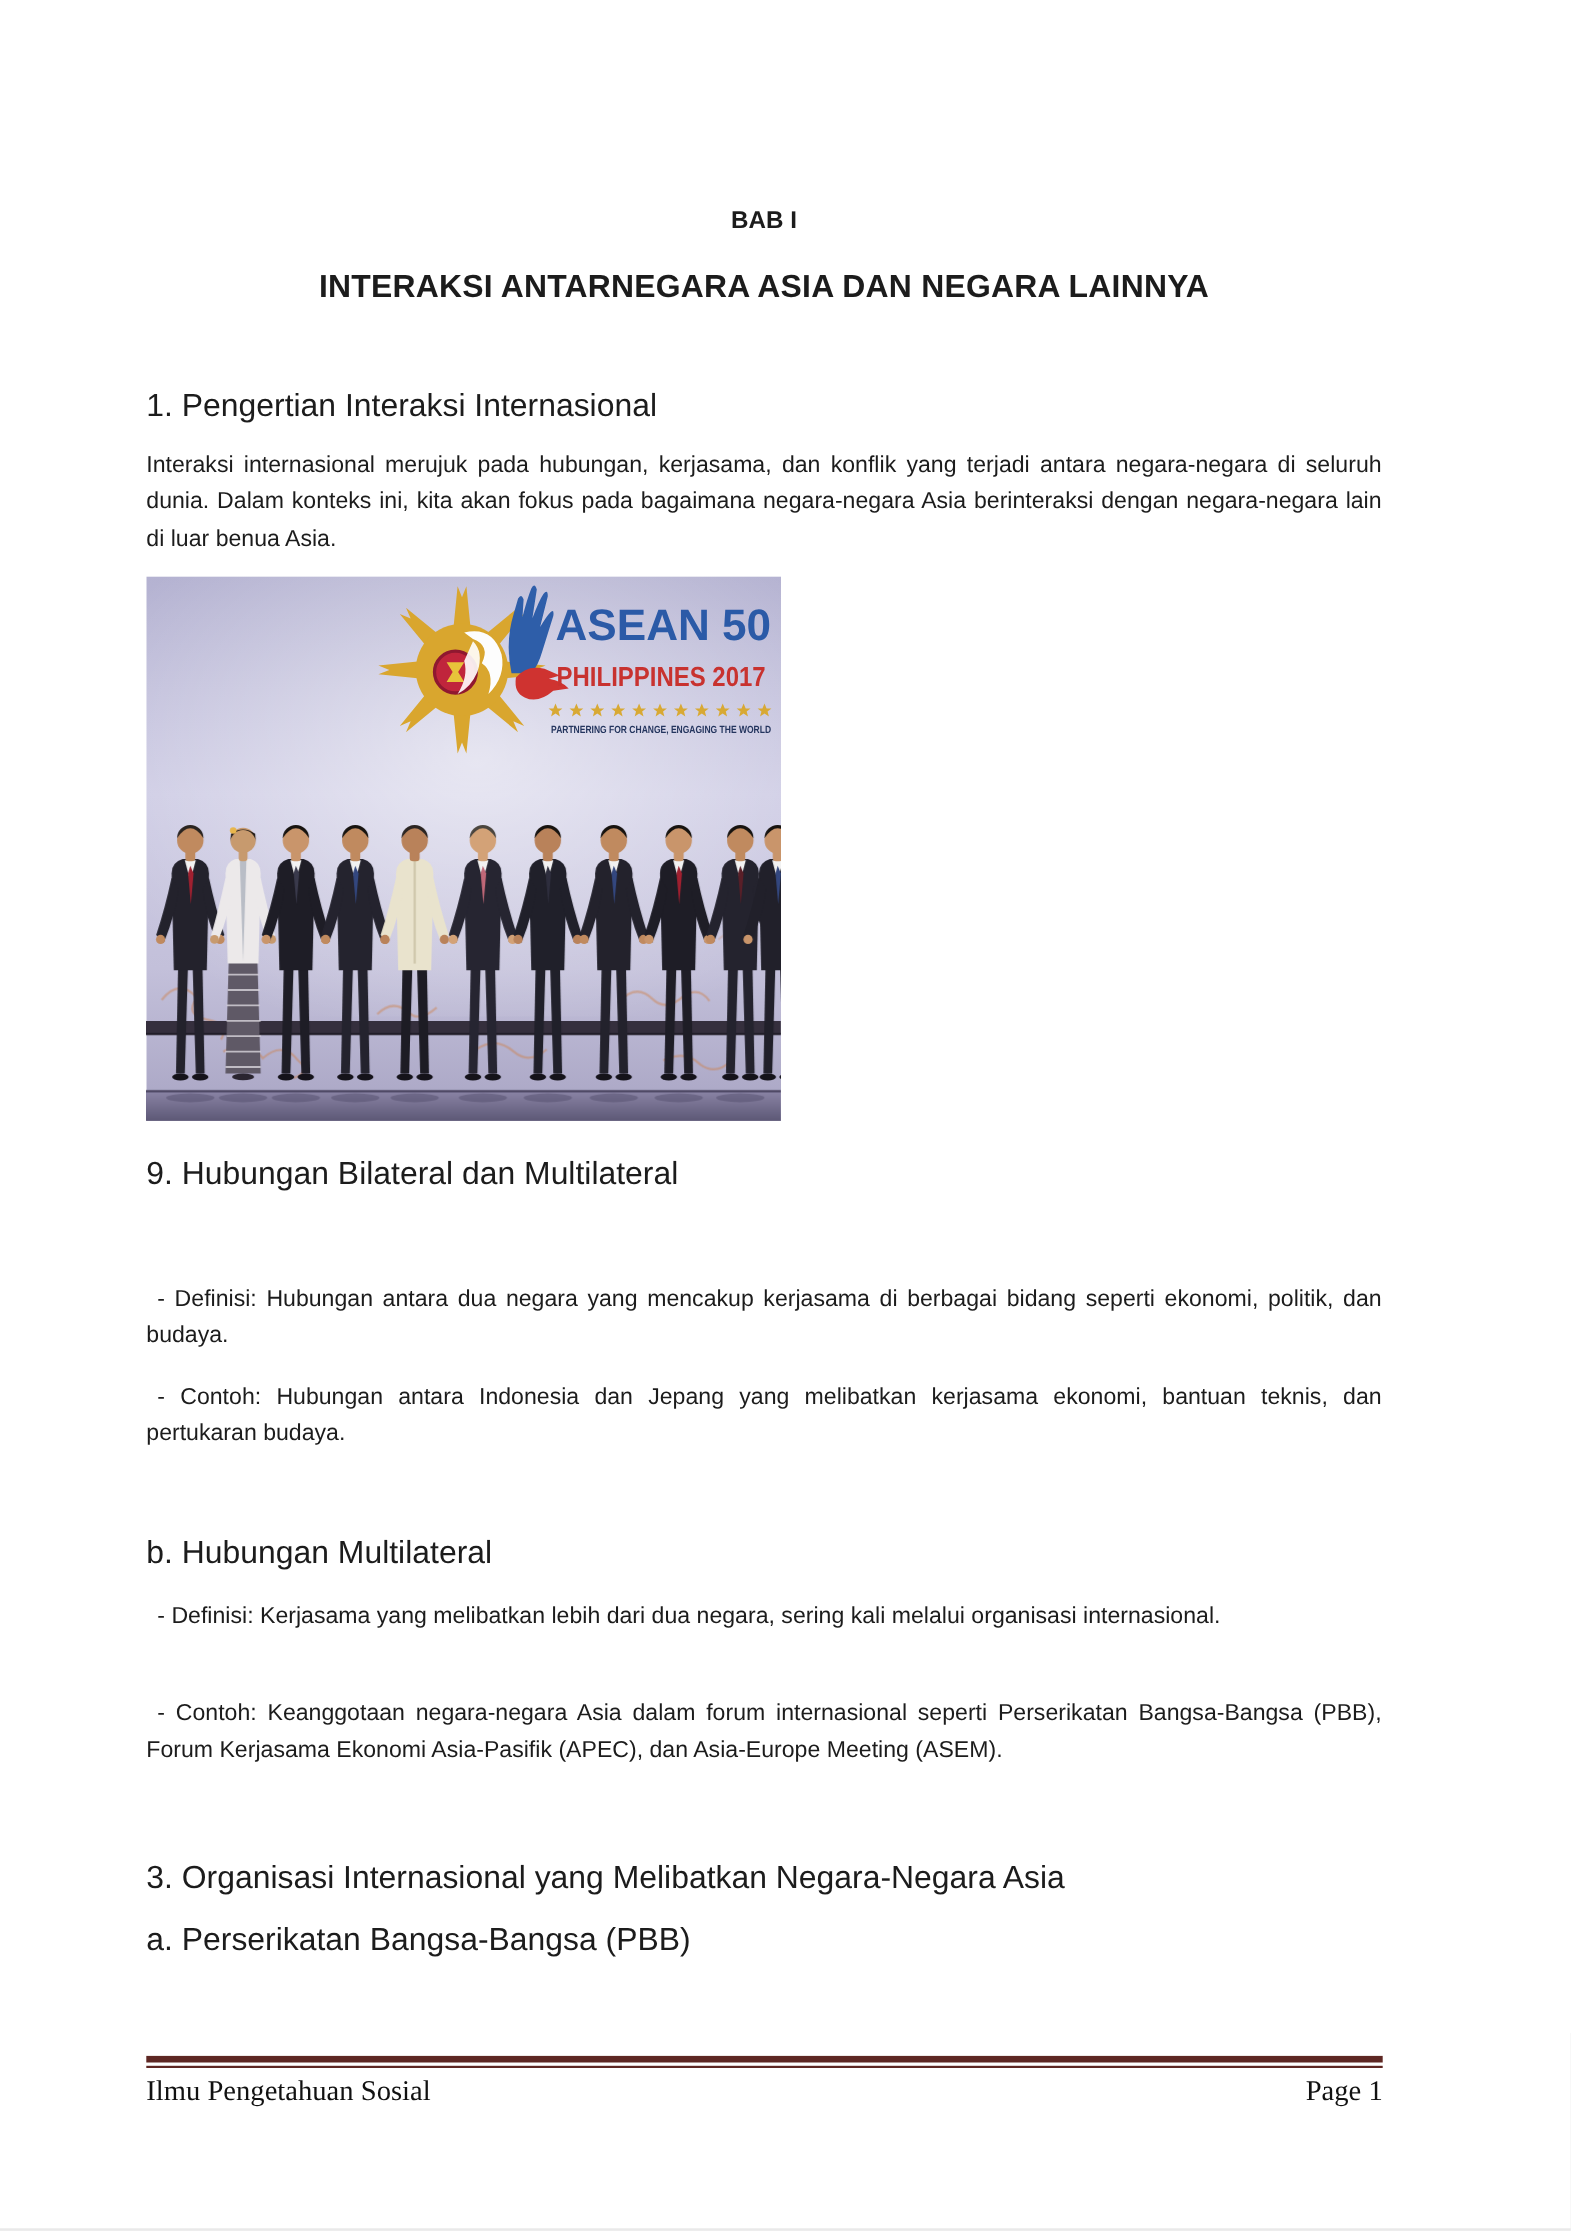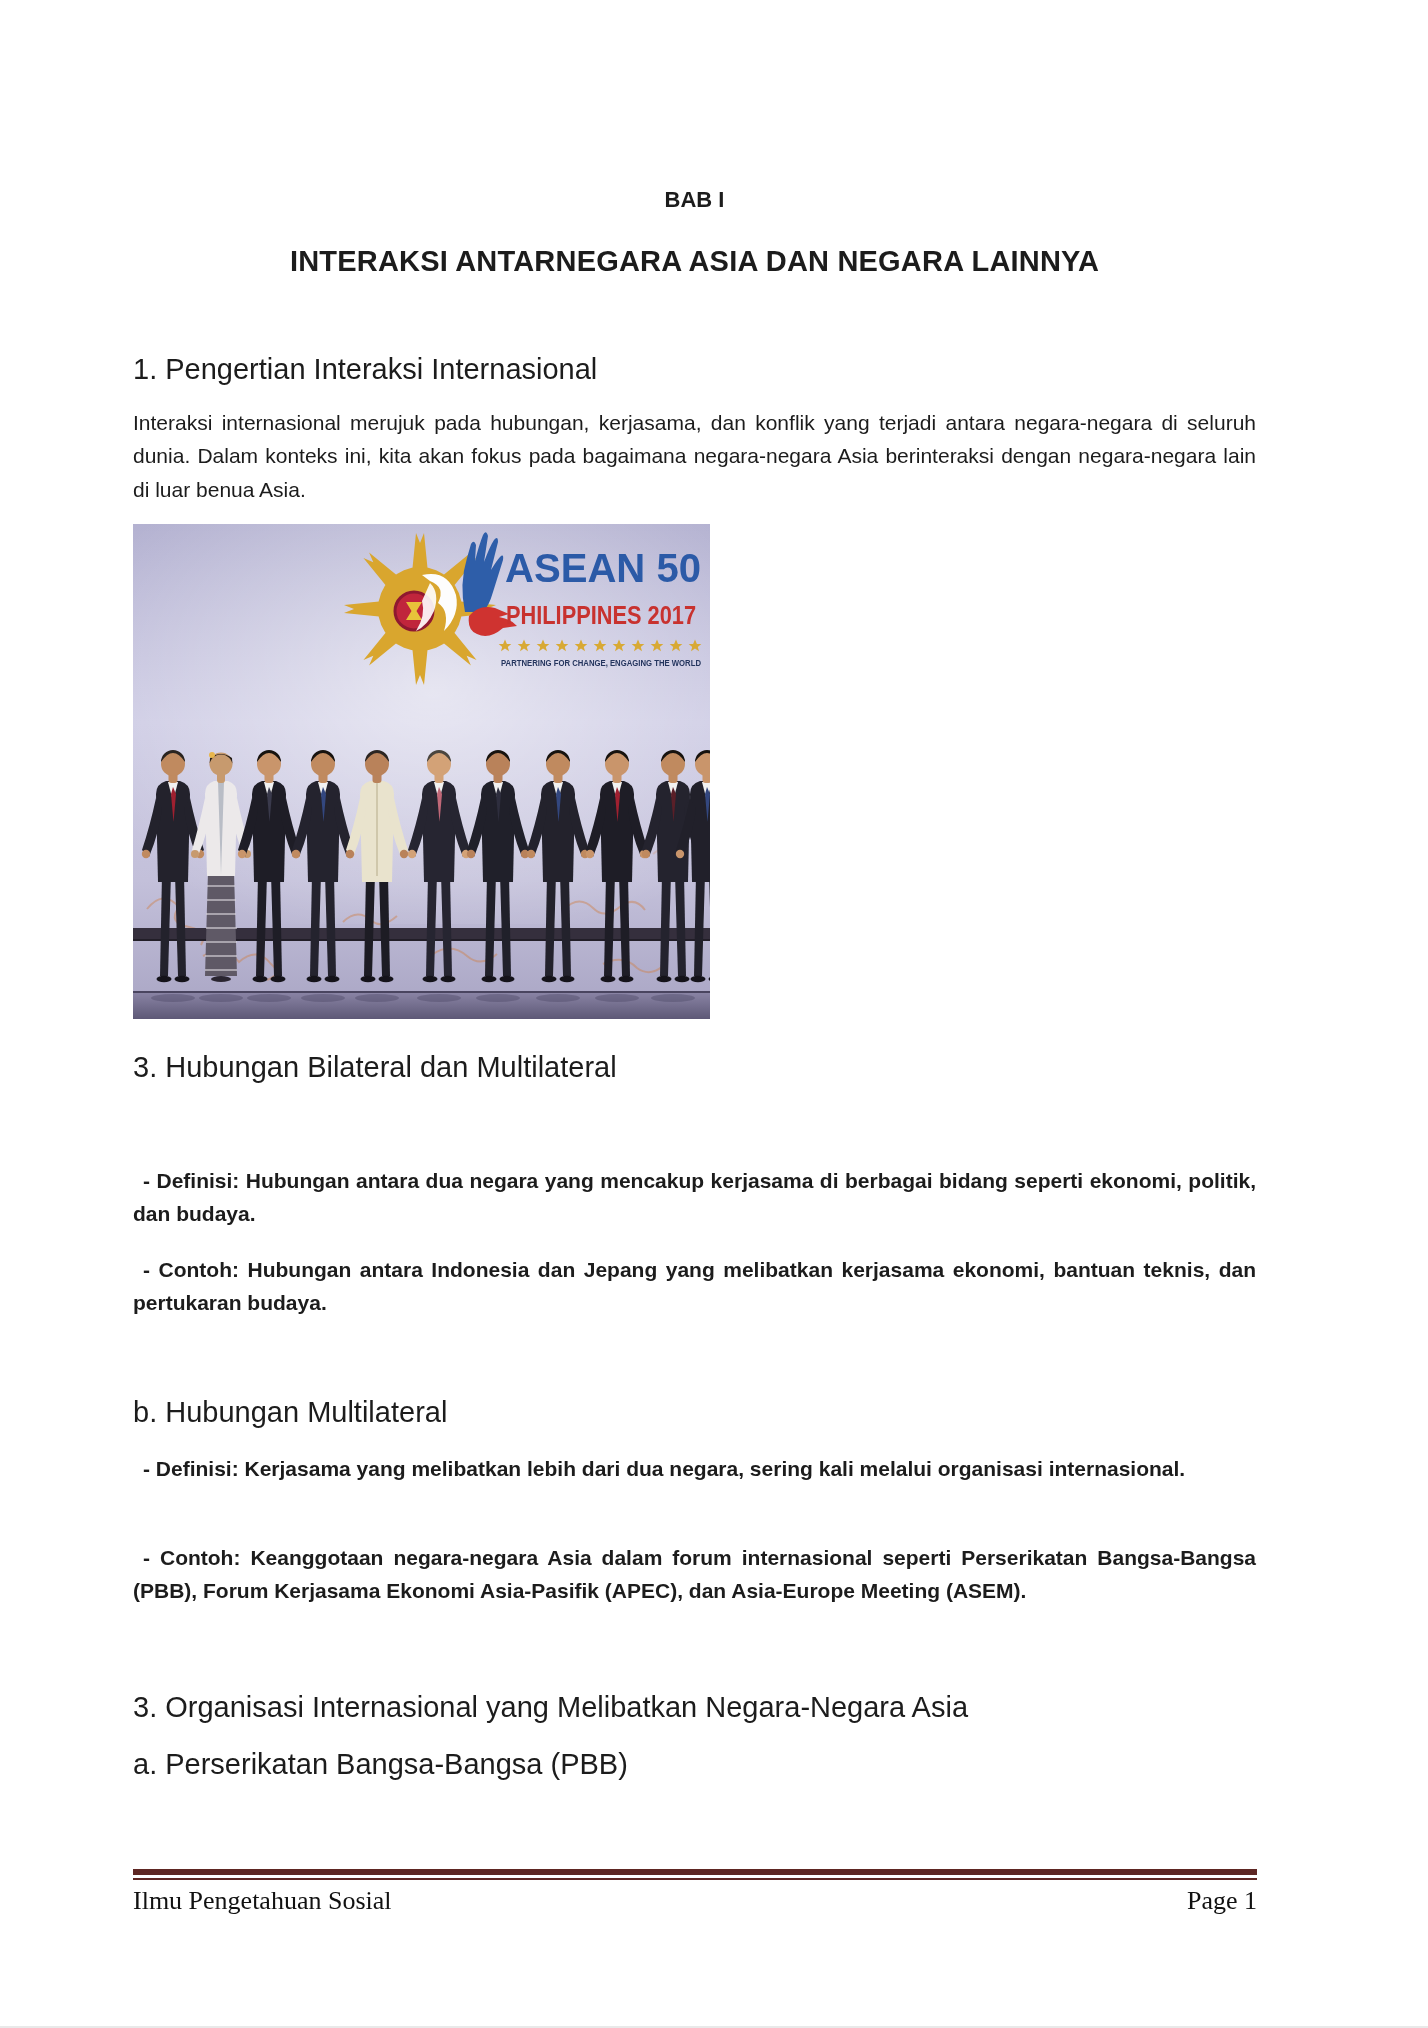--- a/index.html
+++ b/index.html
@@ -12,21 +12,21 @@
     overflow:hidden;
     margin:0 auto;
   }
   .abs{position:absolute;left:133px;width:1123px;}
   .center{text-align:center;}
   .bold{font-weight:bold;}
   .chapter{top:183px;font-size:22px;line-height:33px;}
   .doctitle{top:245px;font-size:29px;line-height:33px;letter-spacing:0.2px;}
   .heading{font-size:29px;line-height:33px;}
   .para{font-size:21px;line-height:33.4px;text-align:justify;text-justify:inter-word;}
-  .dash{text-indent:10px;font-weight:bold;}
+  .dash{text-indent:10px;}
   .photo-wrap{position:absolute;top:524px;left:133px;width:577px;height:495px;}
   .photo-wrap svg{display:block;width:100%;height:100%;}
   .footer-rule{
     position:absolute;left:133px;width:1124px;top:1869px;
     height:3px;
     border-top:6px solid #5e2723;
     border-bottom:2px solid #5e2723;
   }
   .footer-row{
     position:absolute;left:133px;width:1124px;top:1886px;
@@ -199,21 +199,21 @@
         <use href="#leader" x="306" style="--suit:#262531;--tie:#c06878;--skin:#d3a277;--hair:#4a453e"></use>
         <use href="#leader" x="365" style="--suit:#20202a;--tie:#2e2e3e;--skin:#b9825a;--hair:#17130f"></use>
         <use href="#leader" x="425" style="--suit:#23222c;--tie:#33477f;--skin:#c08a5f;--hair:#17130f"></use>
         <use href="#leader" x="484" style="--suit:#1e1d26;--tie:#a02030;--skin:#c9956b;--hair:#17130f"></use>
         <use href="#leader" x="540" style="--suit:#24232e;--tie:#5a1f28;--skin:#c08a5f;--hair:#17130f"></use>
         <use href="#leader" x="574" style="--suit:#21202a;--tie:#33477f;--skin:#c9956b;--hair:#17130f"></use>
       </g>
     </svg>
   </div>
 
-  <div class="abs heading" style="top:1051px">3. Hubungan Bilateral dan Multilateral</div>
+  <div class="abs heading" style="top:1051px">9. Hubungan Bilateral dan Multilateral</div>
   <div class="abs para dash" style="top:1164px">- Definisi: Hubungan antara dua negara yang mencakup kerjasama di berbagai bidang seperti ekonomi, politik, dan budaya.</div>
   <div class="abs para dash" style="top:1253px">- Contoh: Hubungan antara Indonesia dan Jepang yang melibatkan kerjasama ekonomi, bantuan teknis, dan pertukaran budaya.</div>
 
   <div class="abs heading" style="top:1396px">b. Hubungan Multilateral</div>
   <div class="abs para dash" style="top:1452px">- Definisi: Kerjasama yang melibatkan lebih dari dua negara, sering kali melalui organisasi internasional.</div>
   <div class="abs para dash" style="top:1541px">- Contoh: Keanggotaan negara-negara Asia dalam forum internasional seperti Perserikatan Bangsa-Bangsa (PBB), Forum Kerjasama Ekonomi Asia-Pasifik (APEC), dan Asia-Europe Meeting (ASEM).</div>
 
   <div class="abs heading" style="top:1691px">3. Organisasi Internasional yang Melibatkan Negara-Negara Asia</div>
   <div class="abs heading" style="top:1748px">a. Perserikatan Bangsa-Bangsa (PBB)</div>
 

